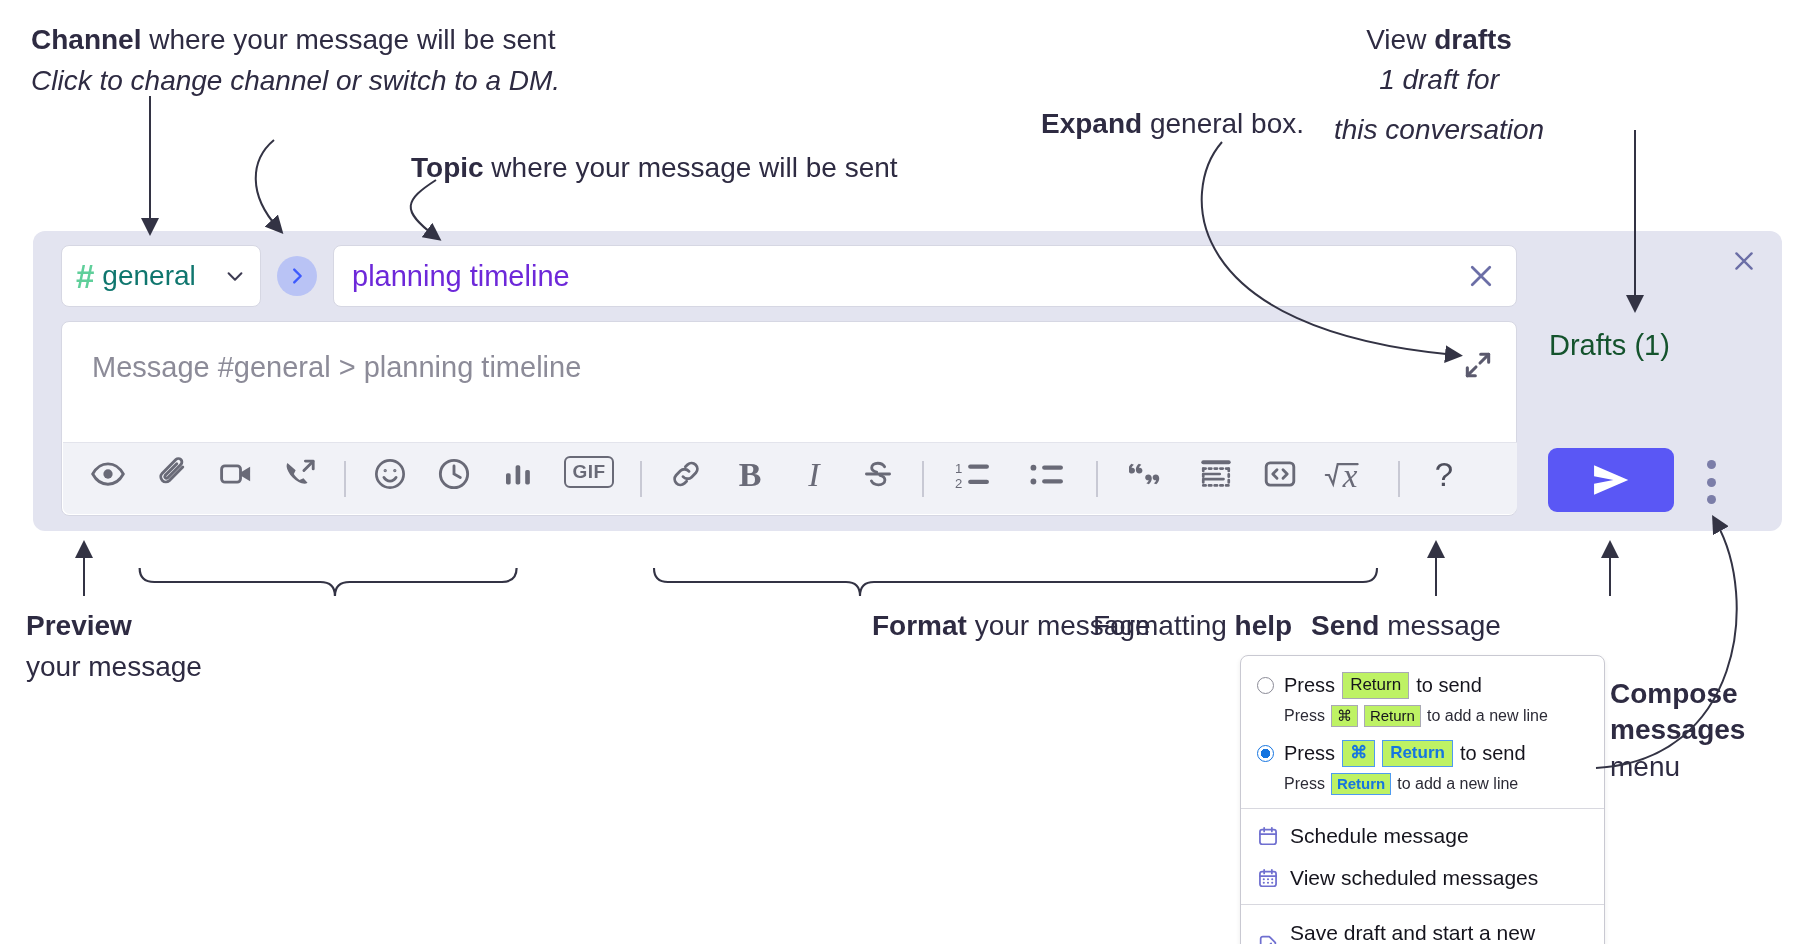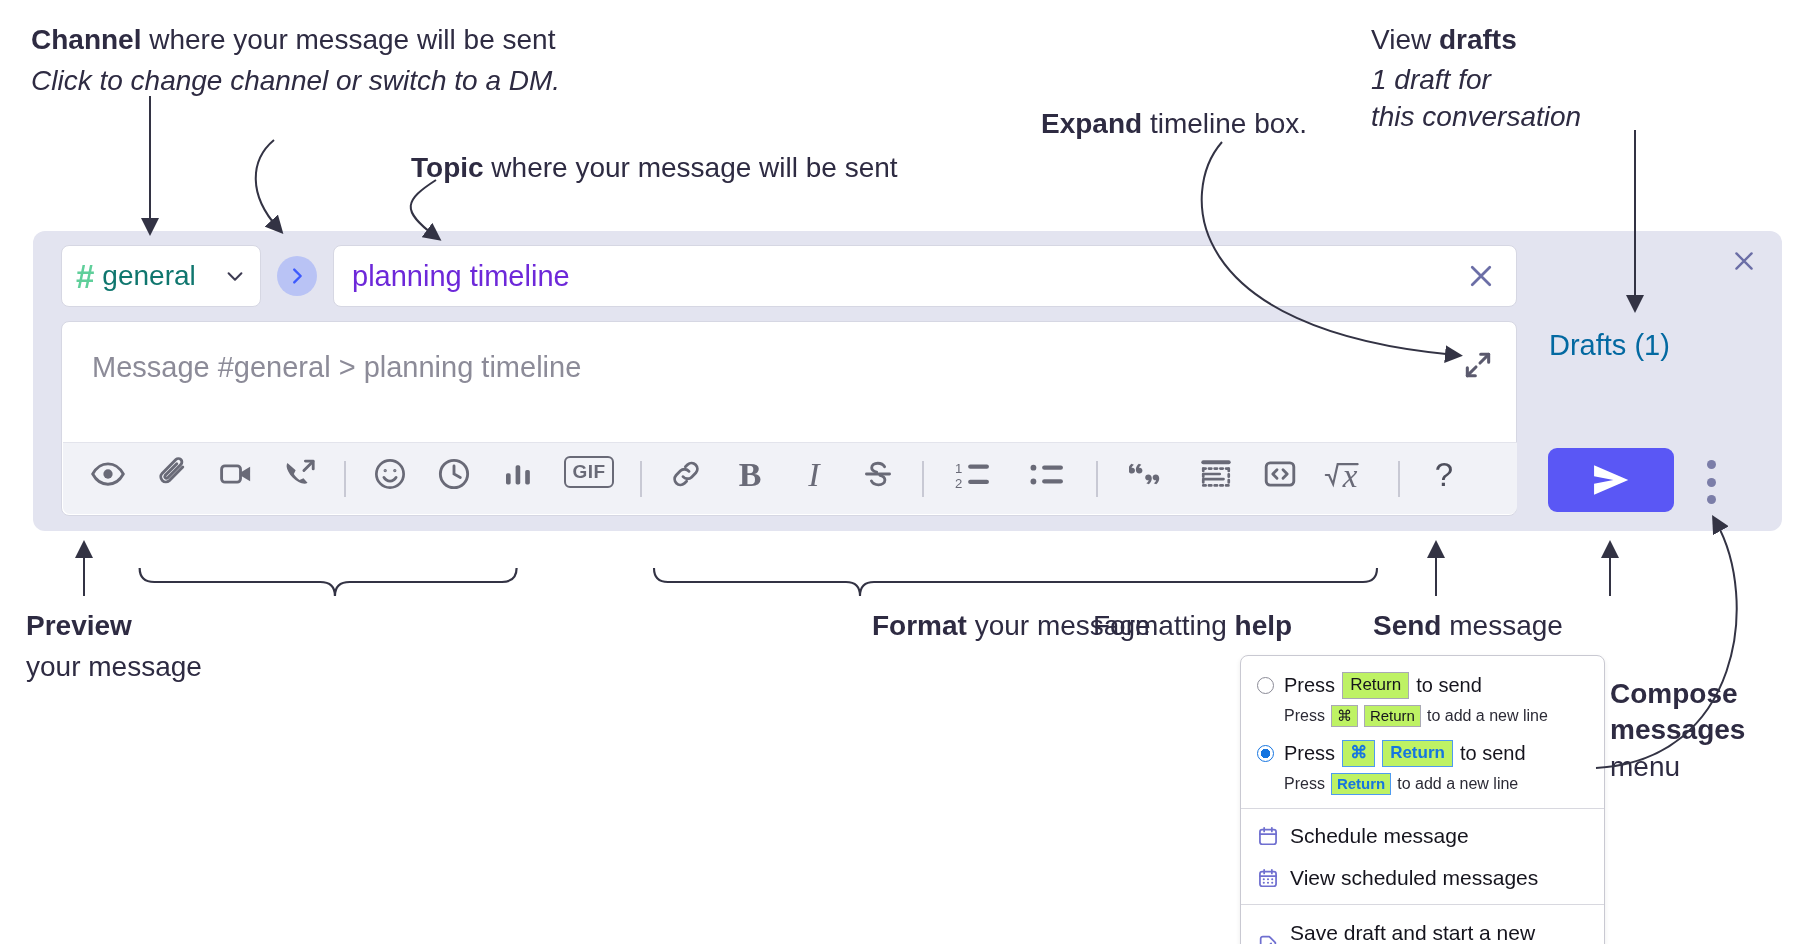--- a/index.html
+++ b/index.html
@@ -103,21 +103,21 @@
     border:2.5px solid #696a77;border-radius:6px;
     font-size:19px;font-weight:700;letter-spacing:.5px;
     padding:3px 6px;color:#696a77;font-family:"Liberation Sans",sans-serif;
   }
   .bold-g{font-size:34px;font-weight:700;font-family:"Liberation Serif",serif;}
   .ital-g{font-size:34px;font-style:italic;font-family:"Liberation Serif",serif;}
   .sqrt-g{font-size:33px;font-style:italic;font-family:"Liberation Serif",serif;}
 
   
   .drafts-link{
-    position:absolute;left:1549px;top:329px;font-size:29px;color:#0369a1;
+    position:absolute;left:1549px;top:329px;font-size:29px;color:#14532d;
   }
   .send-btn{
     position:absolute;left:1548px;top:448px;width:126px;height:64px;
     background:#5a57f5;border-radius:9px;
     display:flex;align-items:center;justify-content:center;
   }
   .send-btn svg{width:44px;height:38px;fill:#ffffff;}
   .kebab{
     position:absolute;left:1700px;top:460px;width:22px;height:44px;
     display:flex;flex-direction:column;align-items:center;justify-content:space-between;
@@ -165,44 +165,44 @@
     <div><b>Channel</b><span> where your message will be sent</span></div>
     <div style="margin-top:6px;"><i>Click to change channel or switch to a DM.</i></div>
   </div>
 
 
   <div class="anno a-28" style="left:411px;top:150px;">
     <b>Topic</b><span> where your message will be sent</span>
   </div>
 
   <div class="anno a-28" style="left:1041px;top:106px;">
-    <b>Expand</b><span> timeline box.</span>
-  </div>
-
-  <div class="anno a-28" style="left:1371px;top:22px;">
+    <b>Expand</b><span> general box.</span>
+  </div>
+
+  <div class="anno a-28" style="left:1334px;top:22px;text-align:center;">
     <div><span>View </span><b>drafts</b></div>
     <div style="margin-top:5px;"><i>1 draft for</i></div>
-    <div style="margin-top:2px;"><i>this conversation</i></div>
+    <div style="margin-top:15px;"><i>this conversation</i></div>
   </div>
 
   <div class="anno a-28" style="left:26px;top:608px;">
     <div><b>Preview</b></div>
     <div style="margin-top:6px;"><span>your message</span></div>
   </div>
 
 
   <div class="anno a-28" style="left:872px;top:608px;">
     <b>Format</b><span> your message</span>
   </div>
 
   <div class="anno a-28" style="left:1093px;top:608px;">
     <span>Formatting </span><b>help</b>
   </div>
 
-  <div class="anno a-28" style="left:1373px;top:608px;">
+  <div class="anno a-28" style="left:1311px;top:608px;">
     <b>Send</b><span> message</span>
   </div>
 
   <div class="anno a-28" style="left:1610px;top:676px;line-height:1.3;">
     <div><b>Compose</b></div>
     <div><b>messages</b></div>
     <div><span>menu</span></div>
   </div>
 
   <div class="compose-panel">

